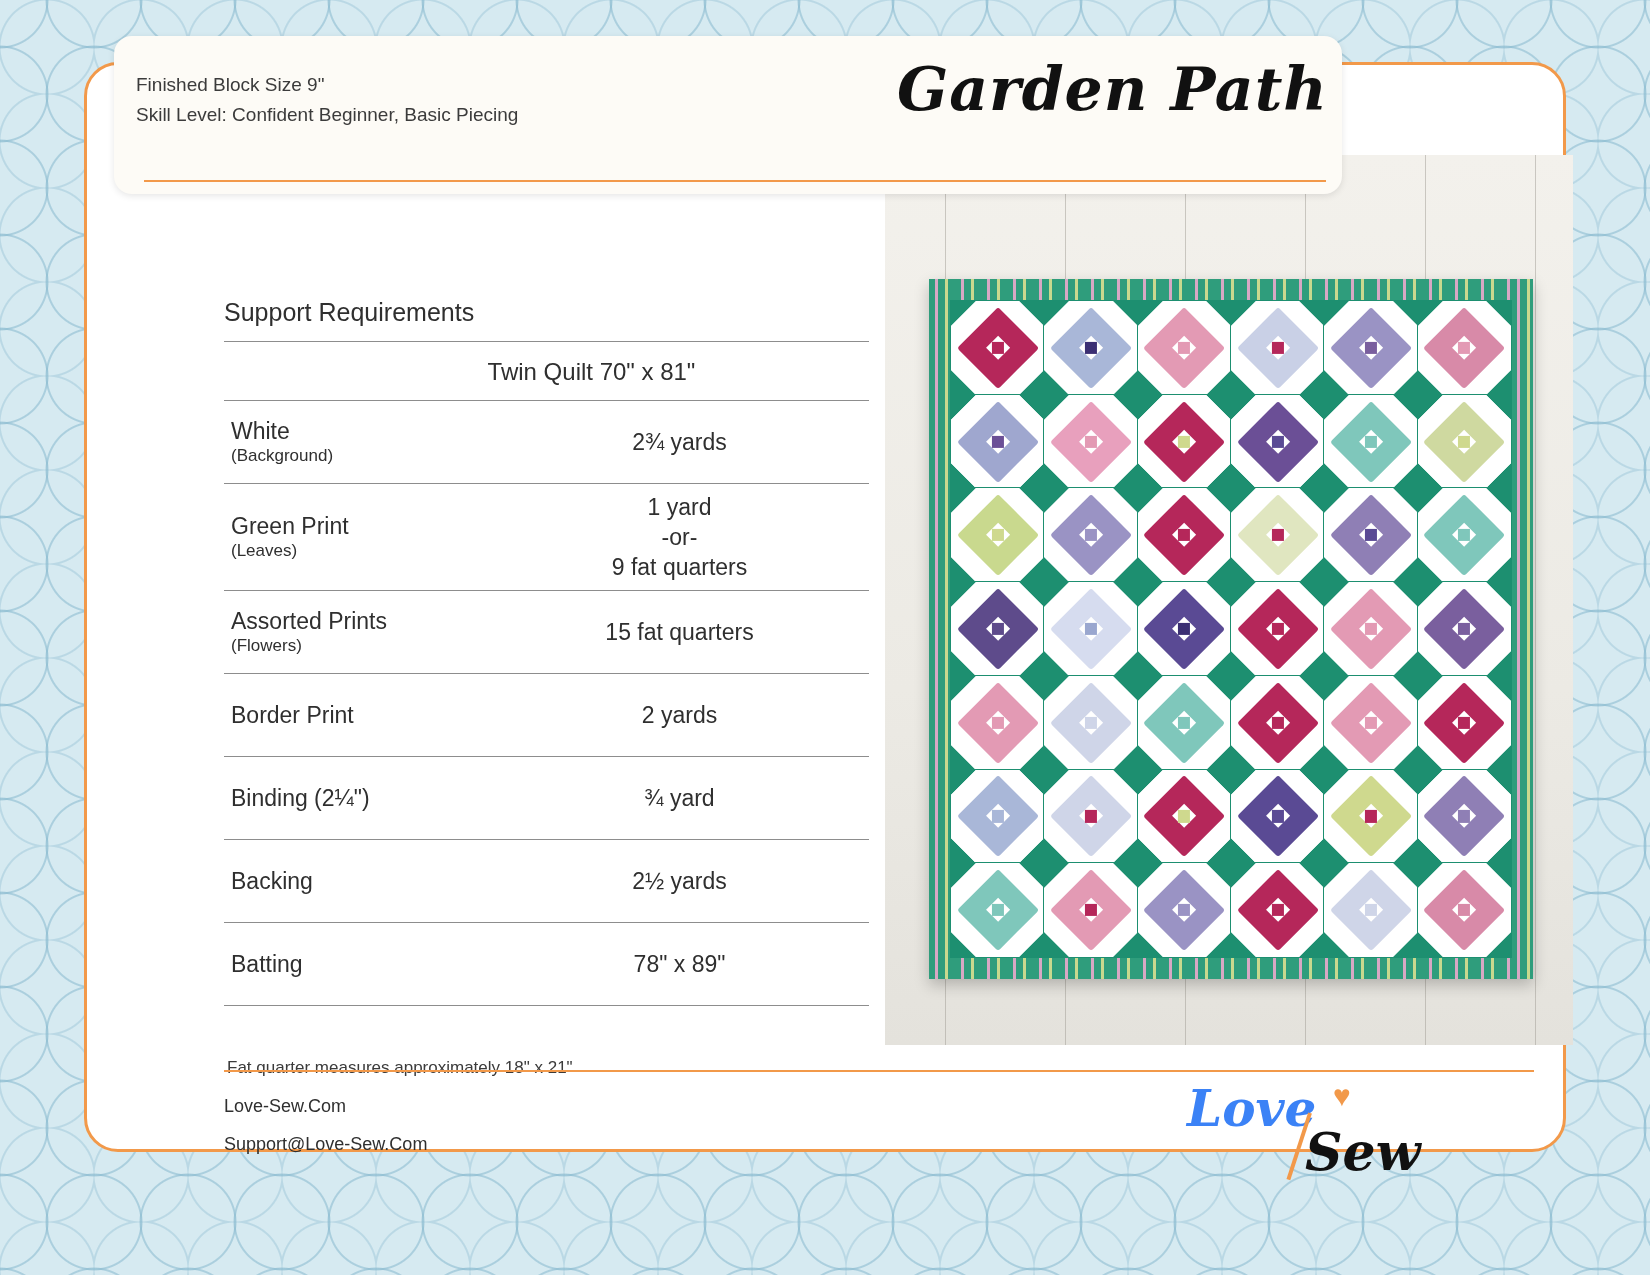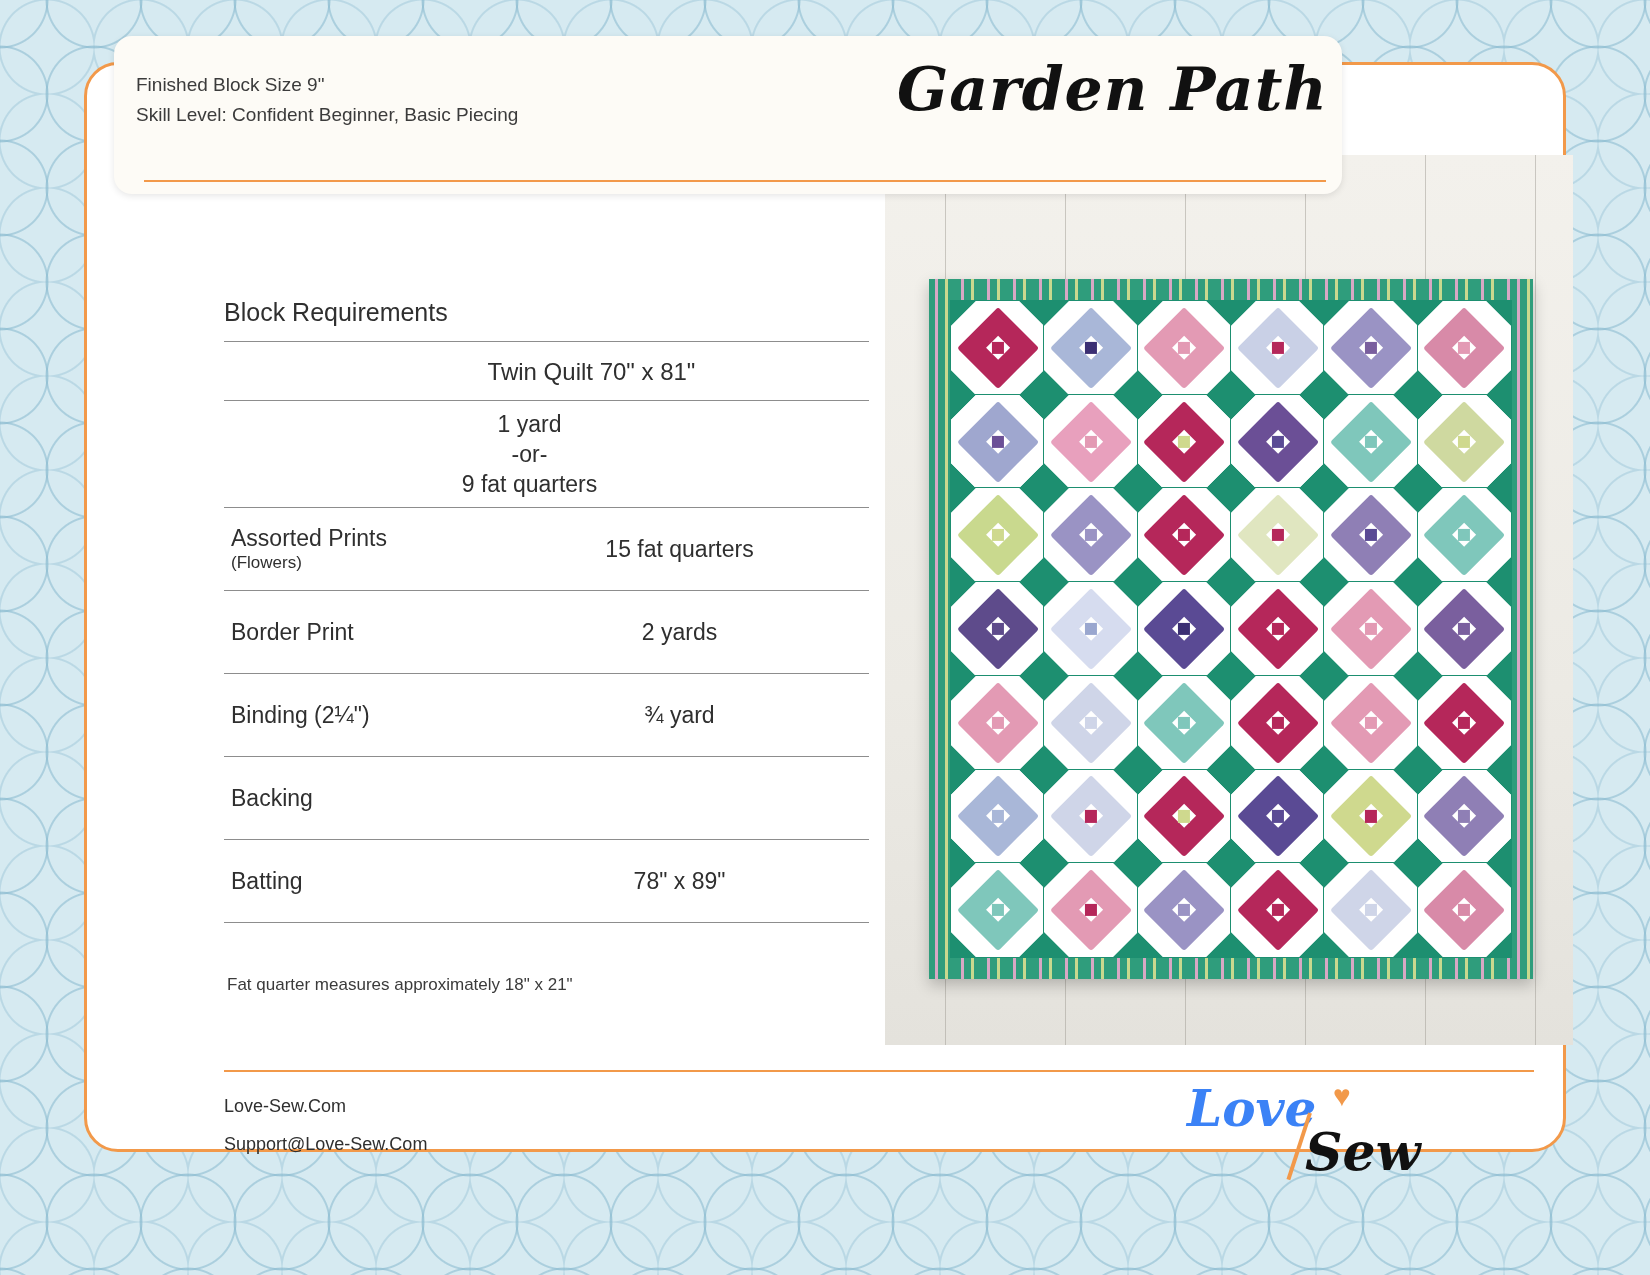--- a/index.html
+++ b/index.html
@@ -292,25 +292,36 @@
   }
 </style>
 </head>
 <body>
 
 <div class="bg-pattern"></div>
 
 <div class="card-frame">
 
   <div class="req-block">
-    <div class="req-heading">Block Requirements</div>
+    <div class="req-heading">Support Requirements</div>
     <div class="req-sub">Twin Quilt 70" x 81"</div>
 
-
-    <div class="req-row">
+    <div class="req-row">
+      <div class="label-cell">
+        <div class="lbl-main">White</div>
+        <div class="lbl-sub">(Background)</div>
+      </div>
+      <div class="value-cell">2¾ yards</div>
+    </div>
+
+    <div class="req-row">
+      <div class="label-cell">
+        <div class="lbl-main">Green Print</div>
+        <div class="lbl-sub">(Leaves)</div>
+      </div>
       <div class="value-cell" style="white-space:pre-line">1 yard
 -or-
 9 fat quarters</div>
     </div>
 
     <div class="req-row">
       <div class="label-cell">
         <div class="lbl-main">Assorted Prints</div>
         <div class="lbl-sub">(Flowers)</div>
       </div>
@@ -328,20 +339,21 @@
       <div class="label-cell">
         <div class="lbl-main">Binding (2¼")</div>
       </div>
       <div class="value-cell">¾ yard</div>
     </div>
 
     <div class="req-row">
       <div class="label-cell">
         <div class="lbl-main">Backing</div>
       </div>
+      <div class="value-cell">2½ yards</div>
     </div>
 
     <div class="req-row">
       <div class="label-cell">
         <div class="lbl-main">Batting</div>
       </div>
       <div class="value-cell">78" x 89"</div>
     </div>
 
     <div class="req-note">Fat quarter measures approximately 18" x 21"</div>

